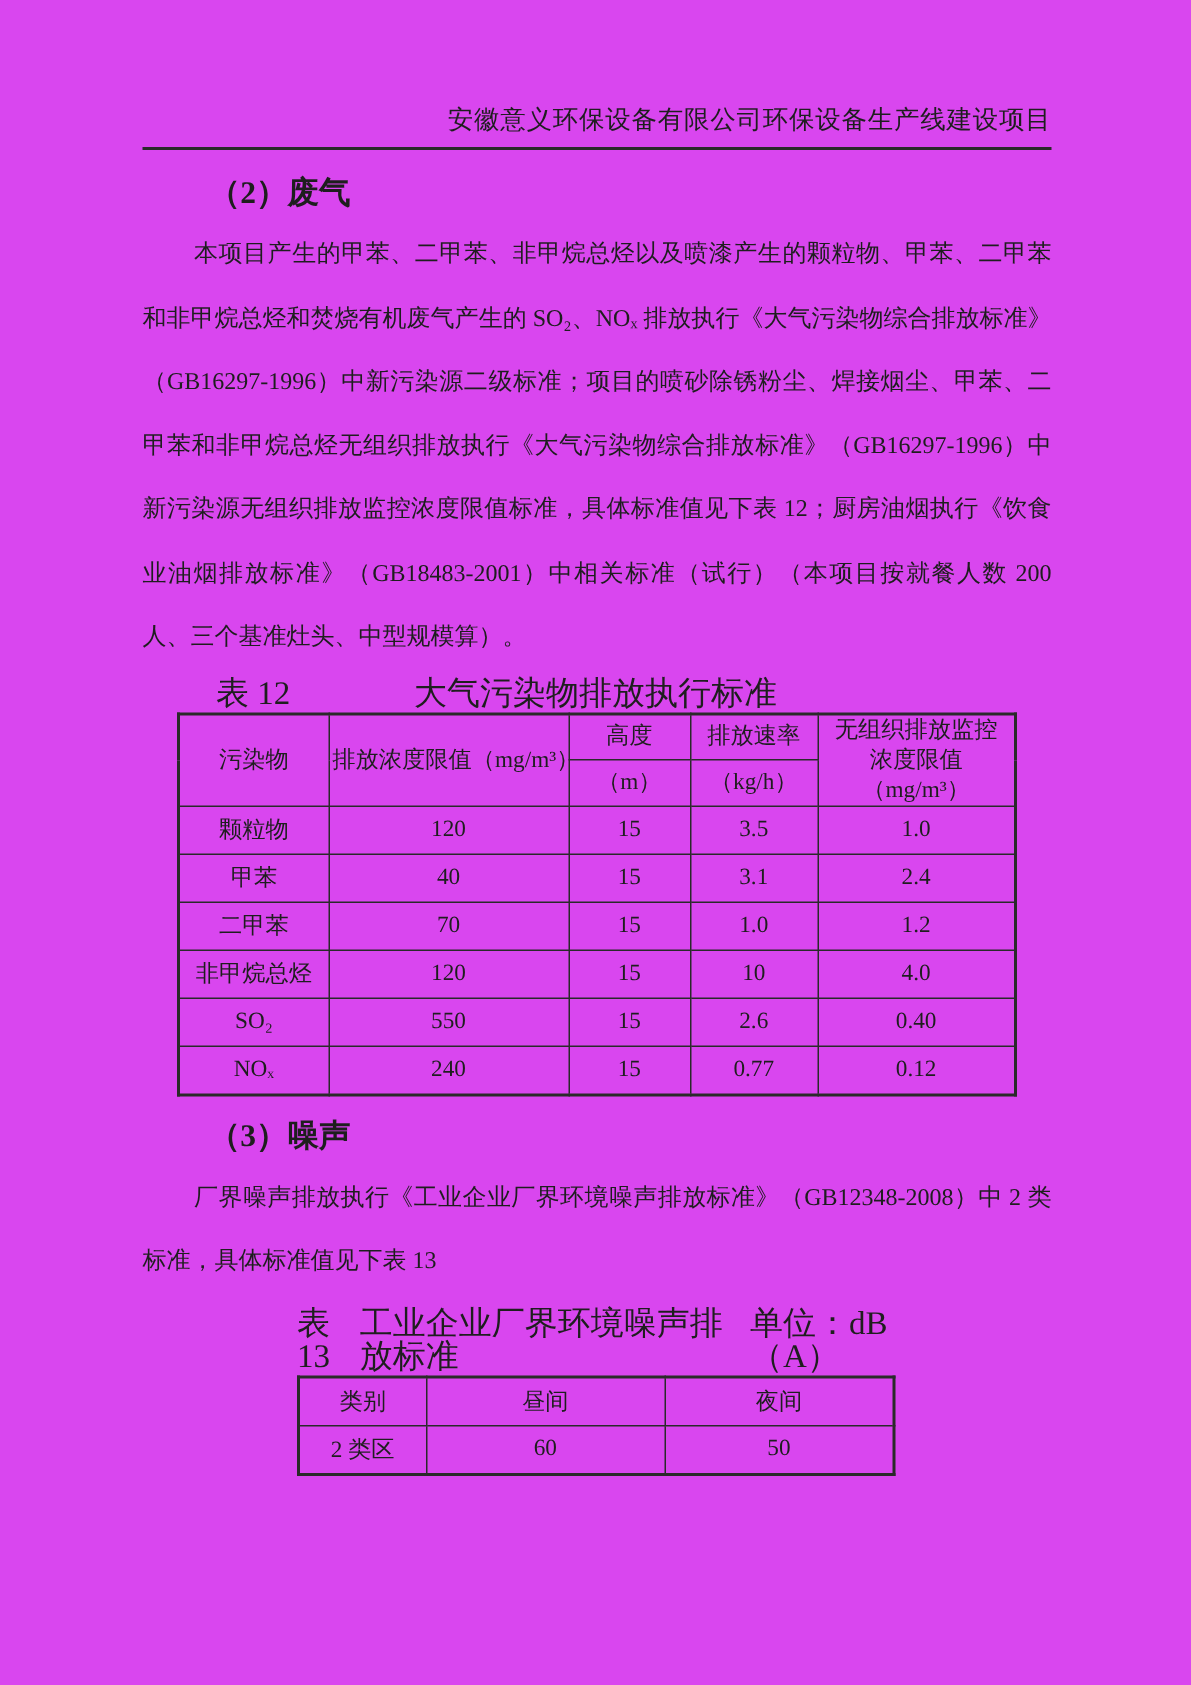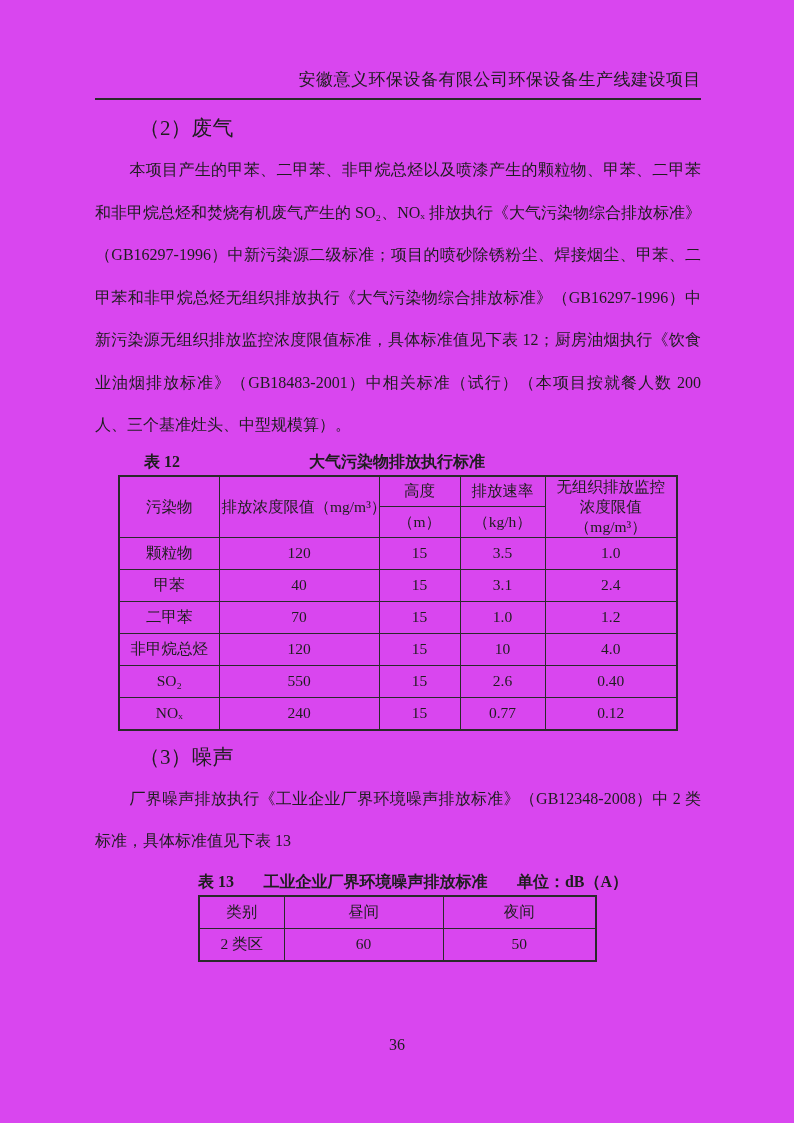--- a/index.html
+++ b/index.html
@@ -28,33 +28,33 @@
     position: absolute;
     left: 95px;
     top: 102px;
     width: 606px;
   }
   .section-heading {
     font-size: 21px;
     line-height: 42px;
     margin: 5px 0 0 0;
     padding-left: 2.1em;
-    font-weight: normal;
+    font-weight: bold;
   }
   .body-paragraph {
     font-size: 16px;
     line-height: 42.5px;
     text-align: justify;
     text-indent: 2.15em;
     margin: 0;
   }
   .table-caption {
     position: relative;
-    font-size: 16px;
-    font-weight: bold;
+    font-size: 22px;
+    font-weight: normal;
     line-height: 22px;
     text-align: center;
   }
   .caption-12 { width: 558px; margin: 4px 0 2px 23px; }
   .caption-12 .caption-label { position: absolute; left: 26px; top: 0; }
   .caption-13 {
     width: 430px;
     margin: 8px 0 2px 103px;
     display: flex;
     justify-content: space-between;
@@ -209,15 +209,14 @@
         <tr>
           <td>2 类区</td>
           <td>60</td>
           <td>50</td>
         </tr>
       </tbody>
     </table>
 
   </div>
 
-  <div class="page-number">36</div>
 
 </div>
 
 </body></html>

